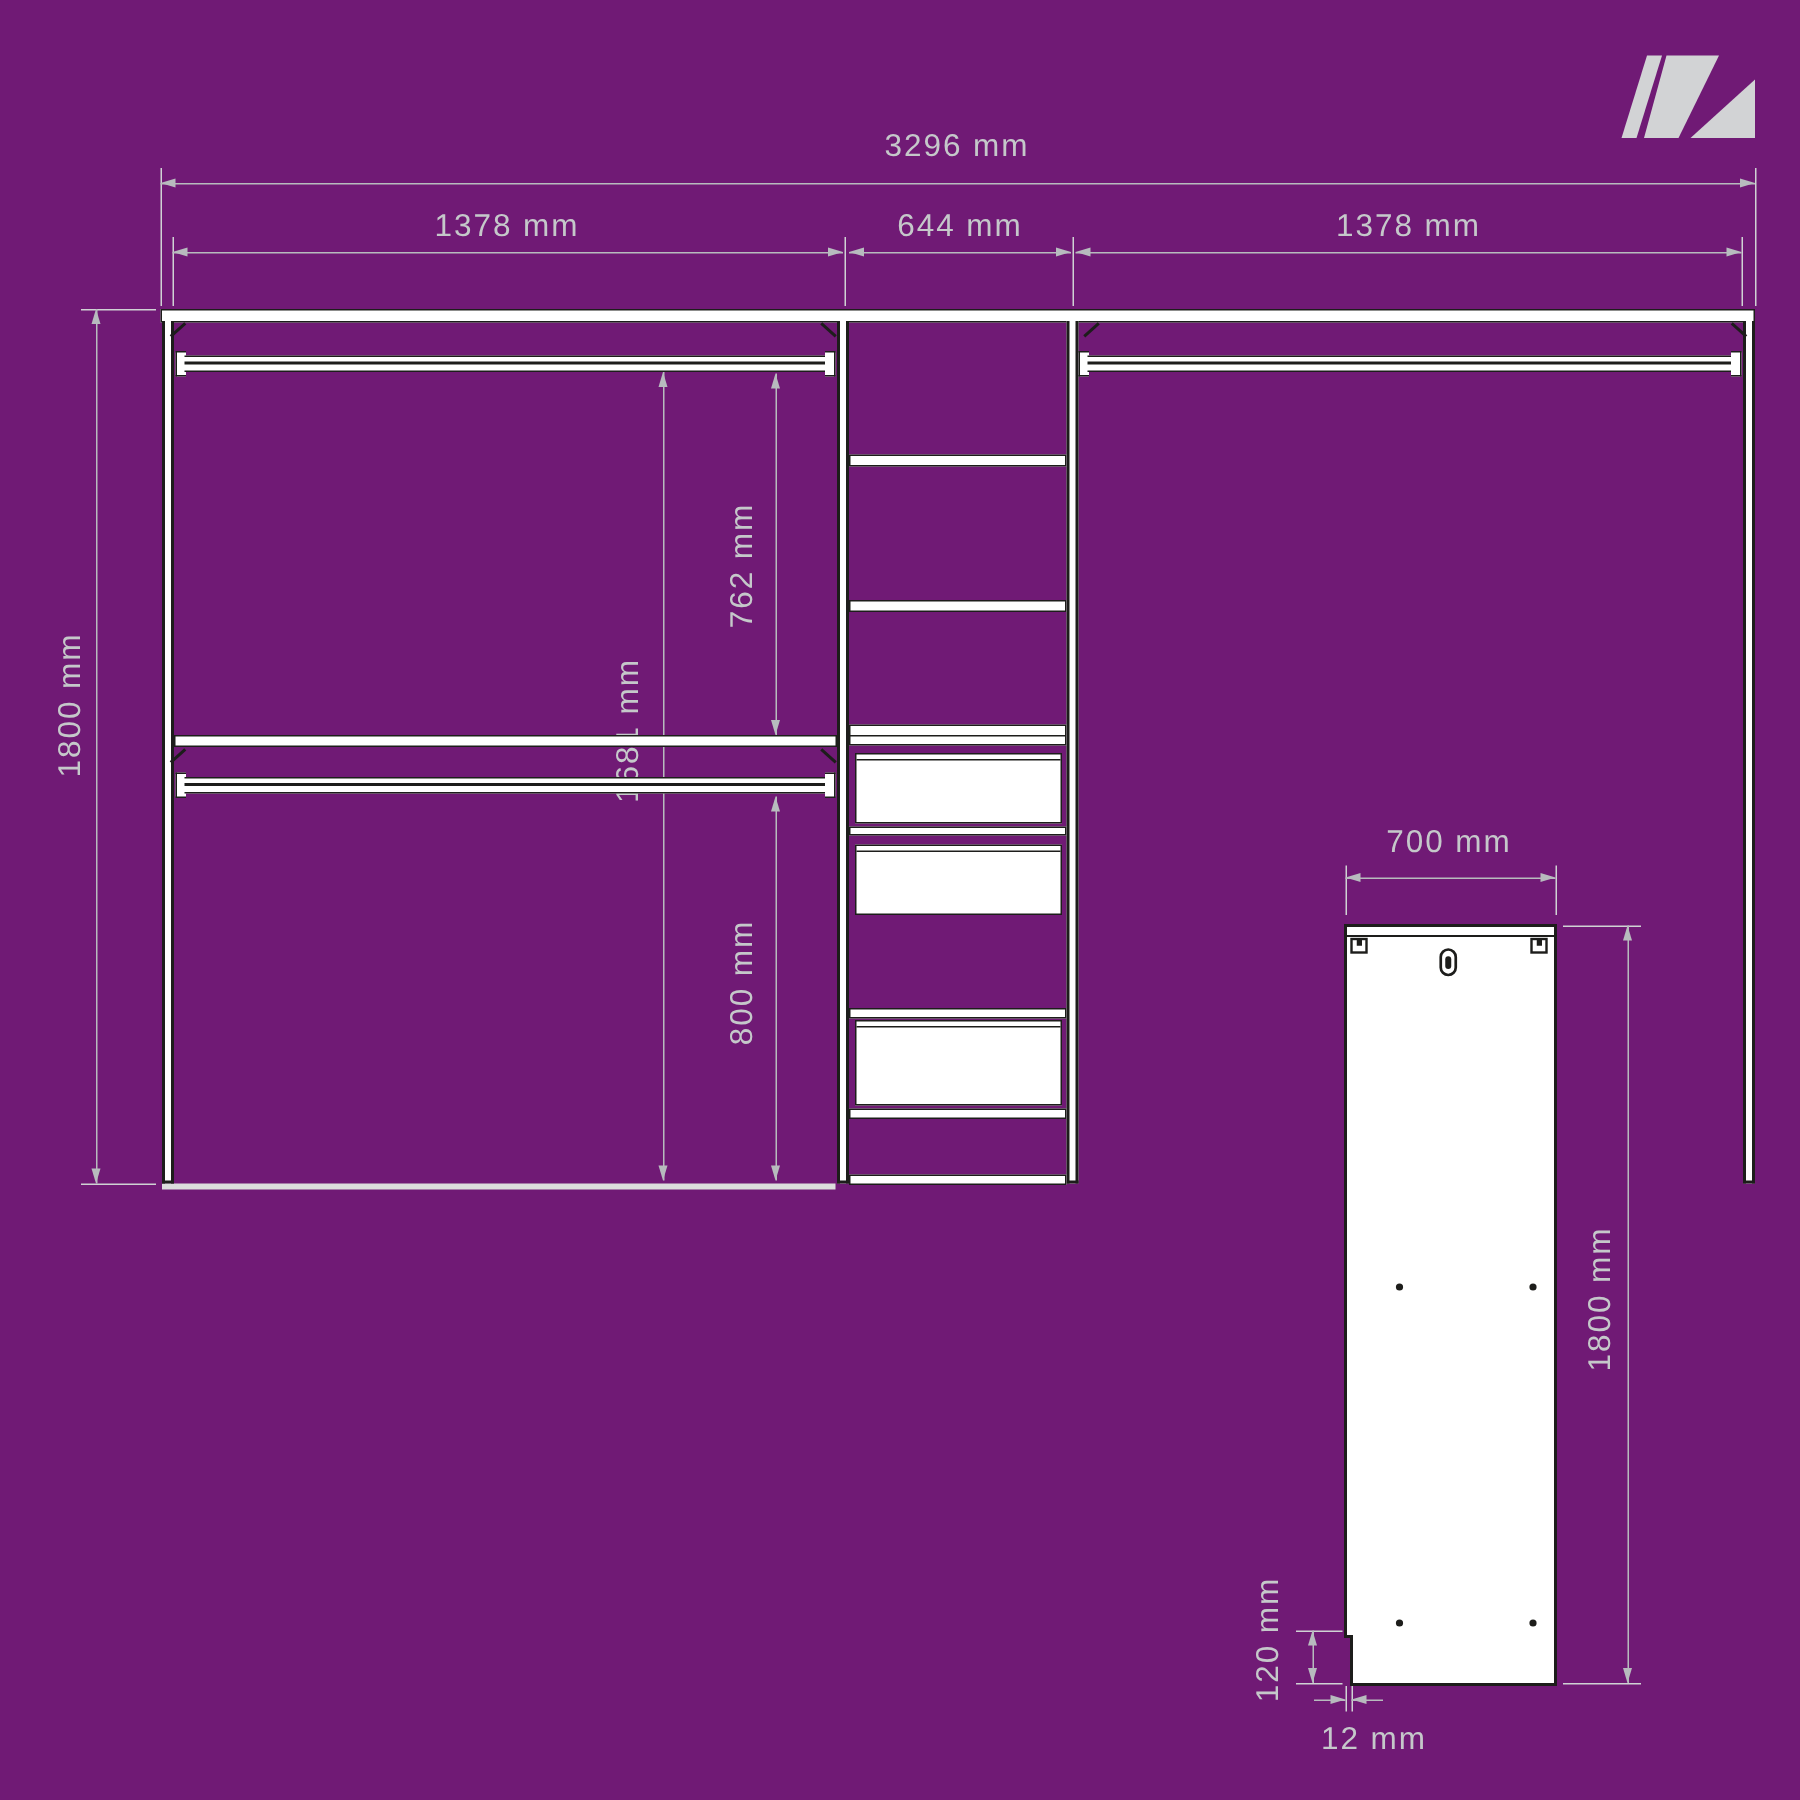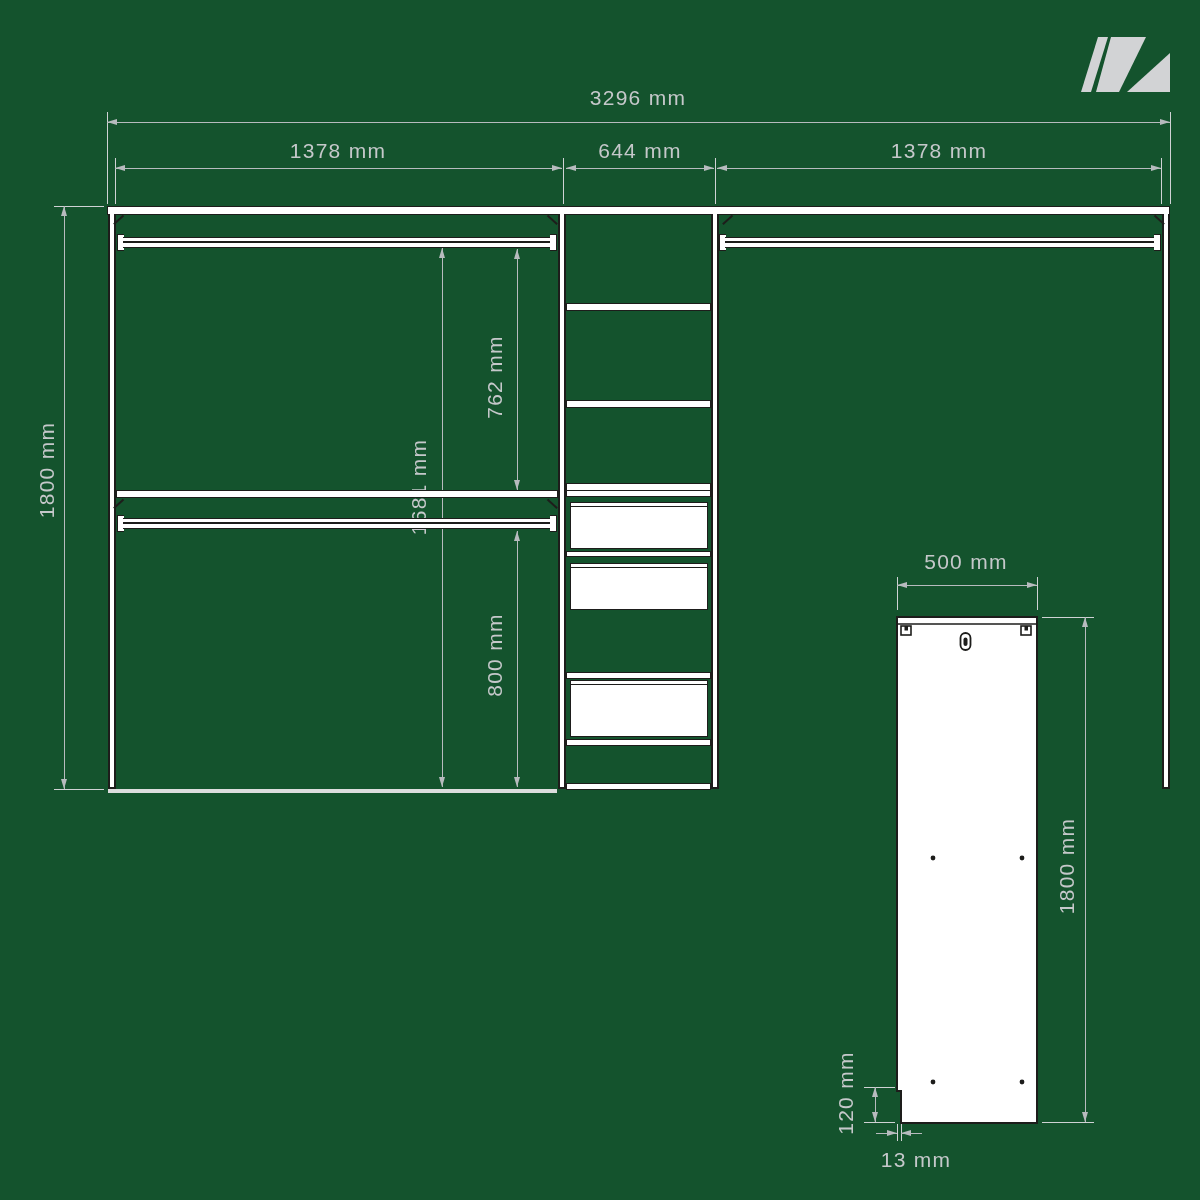--- a/index.html
+++ b/index.html
@@ -2,21 +2,21 @@
 <html><head>
 <meta charset="utf-8">
 <style>
   :root{
     --ink:#1d1d1b;
     --dim:#b7bbbe;
     --ext:#cfd2d4;
     --txt:#c5c8ca;
   }
   html,body{margin:0;padding:0;background:#fff;}
-  #stage{position:relative;width:1200px;height:1200px;background:#14532d;overflow:hidden;
+  #stage{position:relative;width:1200px;height:1200px;background:#701a75;overflow:hidden;
          font-family:"Liberation Sans","DejaVu Sans",sans-serif;}
 
   
   .ext-v{position:absolute;width:1px;background:var(--ext);}
   .ext-h{position:absolute;height:1px;background:var(--ext);}
   .dim-h{position:absolute;height:1px;background:var(--dim);}
   .dim-v{position:absolute;width:1px;background:var(--dim);}
   .dim-h::before{content:"";position:absolute;left:0;top:-3px;width:0;height:0;
       border-top:3px solid transparent;border-bottom:3px solid transparent;
       border-right:10px solid var(--dim);}
@@ -97,24 +97,24 @@
   <div class="dim-h no-r" style="left:901px;top:1133px;width:21px"></div>
 
   <div class="dlabel" style="left:538px;top:86px;width:200px">3296 mm</div>
   <div class="dlabel" style="left:238px;top:139px;width:200px">1378 mm</div>
   <div class="dlabel" style="left:540px;top:139px;width:200px">644 mm</div>
   <div class="dlabel" style="left:839px;top:139px;width:200px">1378 mm</div>
   <div class="dlabel rot" style="left:-23px;top:458px;width:140px">1800 mm</div>
   <div class="dlabel rot" style="left:349px;top:475px;width:140px">1681 mm</div>
   <div class="dlabel rot" style="left:425px;top:365px;width:140px">762 mm</div>
   <div class="dlabel rot" style="left:425px;top:643px;width:140px">800 mm</div>
-  <div class="dlabel" style="left:866px;top:550px;width:200px">500 mm</div>
+  <div class="dlabel" style="left:866px;top:550px;width:200px">700 mm</div>
   <div class="dlabel rot" style="left:997px;top:854px;width:140px">1800 mm</div>
   <div class="dlabel rot" style="left:776px;top:1081px;width:140px">120 mm</div>
-  <div class="dlabel" style="left:816px;top:1148px;width:200px">13 mm</div>
+  <div class="dlabel" style="left:816px;top:1148px;width:200px">12 mm</div>
 
   <div class="floor" style="left:108px;top:789px;width:449px;height:4px"></div>
 
   <div class="slab" style="left:107px;top:206px;width:1063px;height:9px"></div>
   <div class="wall" style="left:108px"></div>
   <div class="wall" style="left:558px"></div>
   <div class="wall" style="left:711px"></div>
   <div class="wall" style="left:1162px"></div>
 
   <div class="brace l" style="left:112px;top:219px"></div>

